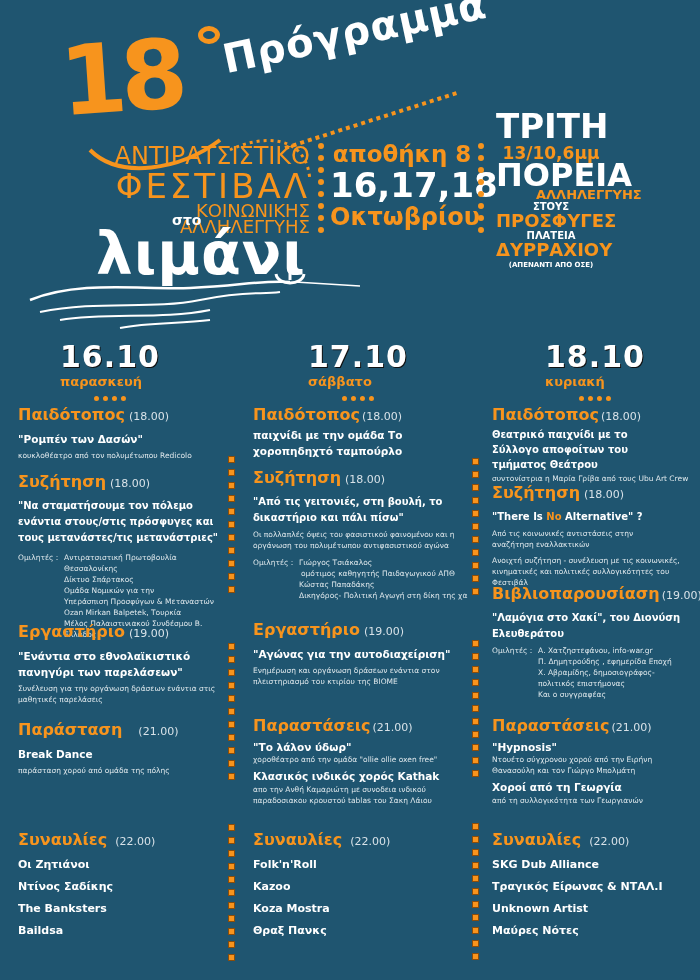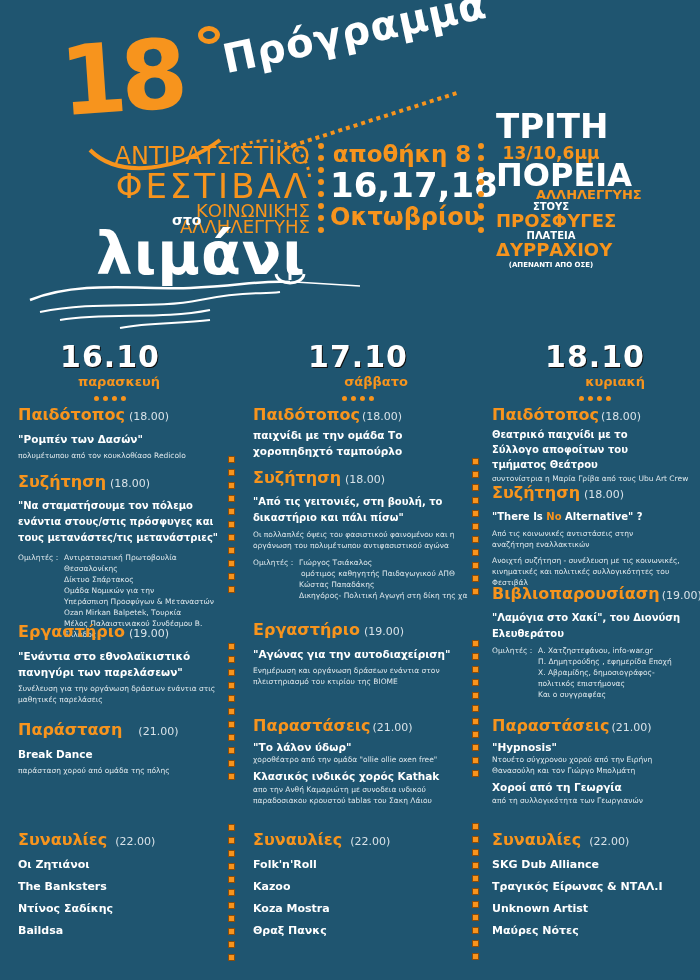--- a/index.html
+++ b/index.html
@@ -59,21 +59,21 @@
   .march-block { left: 496px; top: 108px; width: 110px; text-align: center; font-weight: bold; }
   .march-day { font-size: 34px; color: #fff; line-height: 36px; }
   .march-time { font-size: 17px; color: #f7941d; line-height: 18px; }
   .march-big { font-size: 32px; color: #fff; line-height: 26px; }
   .march-or { font-size: 13px; color: #f7941d; line-height: 14px; margin-left: 40px; }
   .march-small { font-size: 10px; color: #fff; line-height: 9px; }
   .march-or2 { font-size: 18px; color: #f7941d; line-height: 20px; }
   .march-note { font-size: 7px; color: #fff; line-height: 10px; }
 
   
-  .day-head { text-align: right; font-weight: bold; }
+  .day-head { text-align: left; font-weight: bold; }
   .day-date { font-size: 30px; line-height: 34px; color: #fff; text-shadow: 1px 1px 0 #111; letter-spacing: 1px; }
   .day-name { font-size: 13px; line-height: 16px; color: #f7941d; }
   .day-dots { margin: 6px auto 0; width: 32px; height: 5px; border-top: 5px dotted #f7941d; }
 
   .ev-title { font-weight: bold; font-size: 16px; color: #f7941d; line-height: 20px; white-space: nowrap; }
   .ev-time { font-weight: normal; font-size: 11px; color: #d8e2e8; margin-left: 4px; }
   .ev-head { font-weight: bold; font-size: 10.5px; color: #fff; line-height: 16px; margin-top: 4px; }
   .ev-body { font-size: 7.5px; color: #dfe8ec; line-height: 11px; margin-top: 3px; }
   .speakers { display: flex; font-size: 7.5px; color: #dfe8ec; line-height: 11px; margin-top: 6px; }
   .speakers .lbl { width: 46px; flex-shrink: 0; }
@@ -138,21 +138,21 @@
 
 <div class="abs day-head" style="left:60px;top:340px;width:100px;">
   <div class="day-date">16.10</div>
   <div class="day-name">παρασκευή</div>
   <div class="day-dots"></div>
 </div>
 
 <div class="abs" style="left:18px;top:405px;width:210px;">
   <div class="ev-title"><span>Παιδότοπος</span><span class="ev-time">(18.00)</span></div>
   <div class="ev-head">"Ρομπέν των Δασών"</div>
-  <div class="ev-body">πολυμέτωπου από τον κουκλοθίασο Redicolo</div>
+  <div class="ev-body">κουκλοθέατρο από τον πολυμέτωπου Redicolo</div>
 </div>
 
 <div class="abs" style="left:18px;top:472px;width:210px;">
   <div class="ev-title"><span>Συζήτηση</span><span class="ev-time">(18.00)</span></div>
   <div class="ev-head" style="font-size:10px;line-height:16px;">"Να σταματήσουμε τον πόλεμο ενάντια στους/στις πρόσφυγες και τους μετανάστες/τις μετανάστριες"</div>
   <div class="speakers">
     <div class="lbl">Ομιλητές :</div>
     <div>
       <div>Αντιρατσιστική Πρωτοβουλία Θεσσαλονίκης</div>
       <div>Δίκτυο Σπάρτακος</div>
@@ -173,22 +173,22 @@
 <div class="abs" style="left:18px;top:713px;width:210px;margin-top:7px;">
   <div class="ev-title"><span>Παράσταση</span><span class="ev-time" style="margin-left:16px">(21.00)</span></div>
   <div class="ev-head">Break Dance</div>
   <div class="ev-body">παράσταση χορού από ομάδα της πόλης</div>
 </div>
 
 <div class="abs" style="left:18px;top:830px;width:210px;">
   <div class="ev-title"><span>Συναυλίες</span><span class="ev-time" style="margin-left:8px">(22.00)</span></div>
   <div style="margin-top:2px">
     <div class="band">Οι Ζητιάνοι</div>
+    <div class="band">Ντίνος Σαδίκης</div>
     <div class="band">The Banksters</div>
-    <div class="band">Ντίνος Σαδίκης</div>
     <div class="band">Baildsa</div>
   </div>
 </div>
 
 <div class="abs dotcol" style="left:228px;top:456px;">
     <span></span>
     <span></span>
     <span></span>
     <span></span>
     <span></span>

